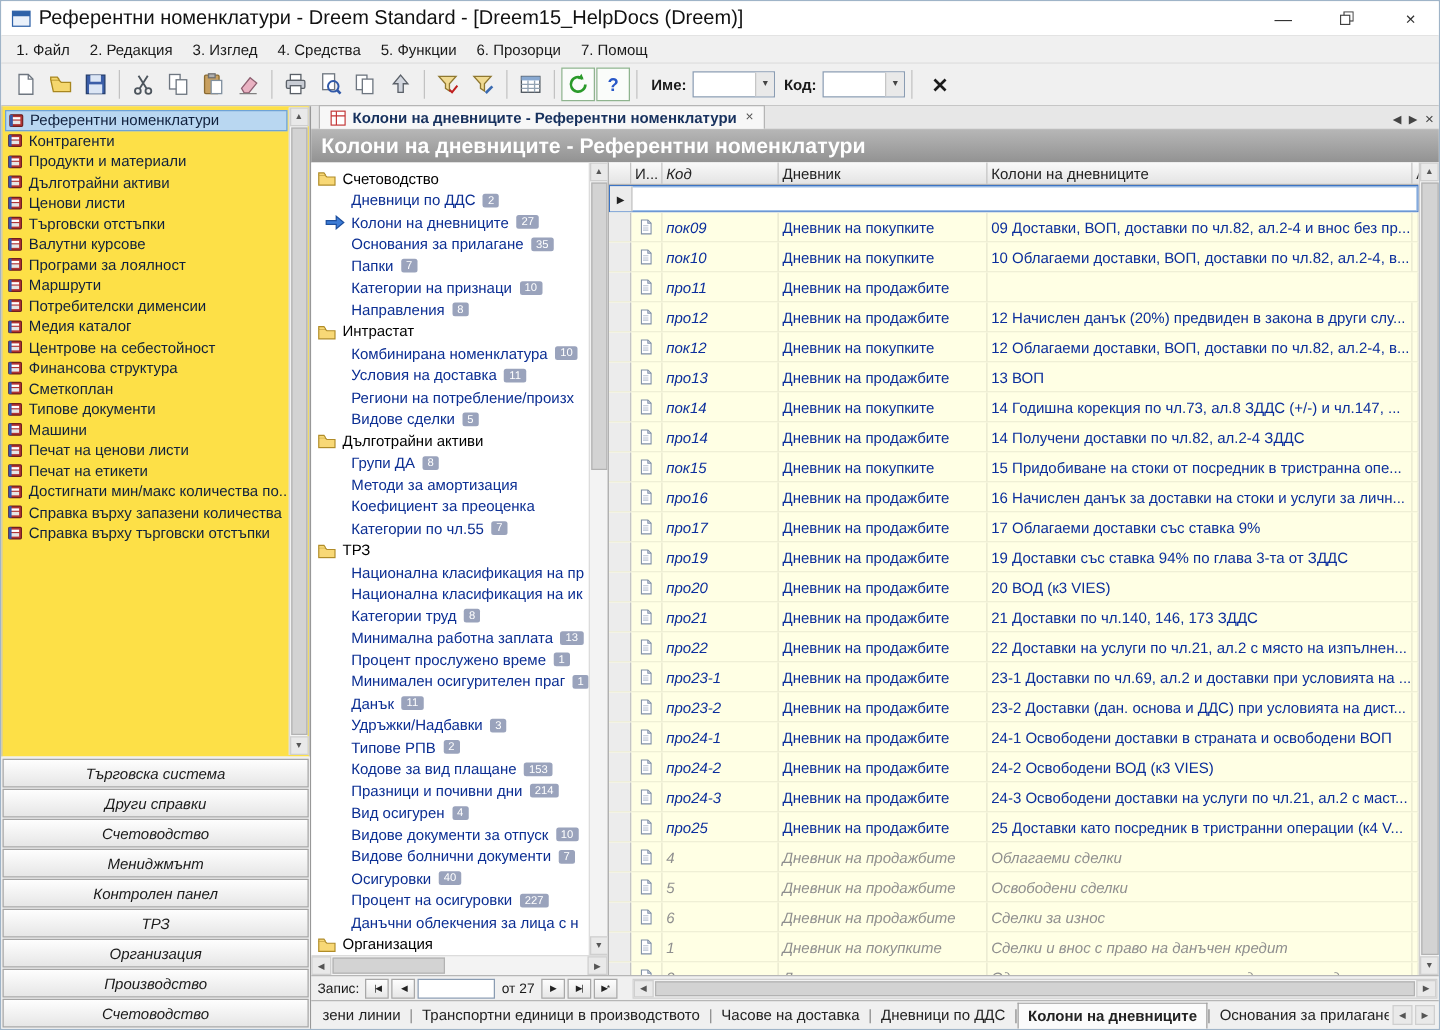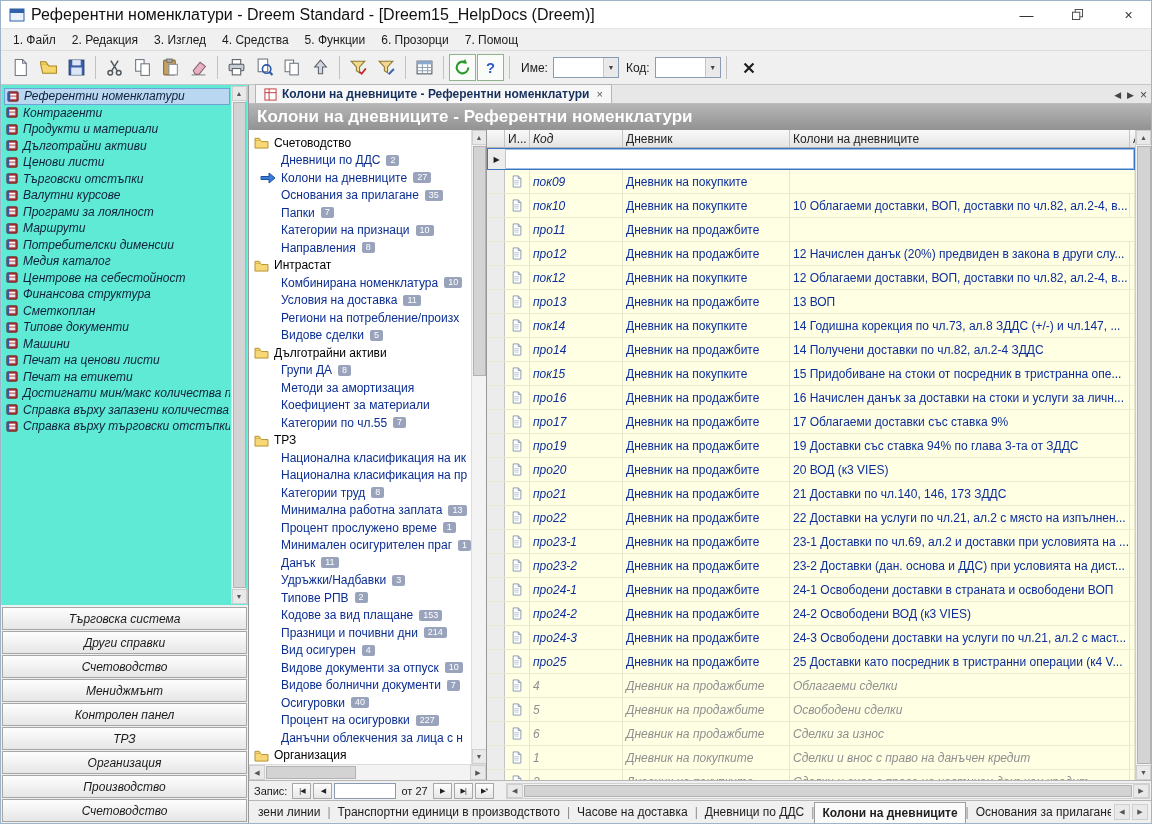--- a/index.html
+++ b/index.html
@@ -18,34 +18,34 @@
   
   .menubar{height:22px;background:#f0f0f0;display:flex;align-items:center;padding-left:4px;border-bottom:1px solid #dcdcdc;flex:0 0 auto;}
   .menu-item{padding:2px 8px;white-space:nowrap;}
 
   
   .toolbar{height:34px;background:#f0f0f0;display:flex;align-items:center;padding:0 6px;border-bottom:1px solid #c6c6c6;flex:0 0 auto;gap:1px;}
   .tb-btn{width:27px;height:27px;display:flex;align-items:center;justify-content:center;border:1px solid transparent;}
   .tb-btn.boxed{border:1px solid #8fb48f;background:#fafcfa;}
   .tb-btn .ico{width:19px;height:19px;display:inline-flex;}
   .tb-sep{width:1px;height:23px;background:#c2c2c2;margin:0 4px;flex:0 0 auto;}
-  .tb-label{margin:1px 4px 0 6px;white-space:nowrap;}
+  .tb-label{margin:1px 4px 0 6px;white-space:nowrap;font-weight:bold;}
   .combo{width:66px;height:21px;background:#fff;border:1px solid #8a9cb2;display:flex;align-items:center;}
   .combo .combo-text{flex:1;}
   .combo .arrow{width:15px;height:100%;background:#e9e9e9;border-left:1px solid #c6c6c6;font-size:7px;display:flex;align-items:center;justify-content:center;color:#444;}
   .tb-close{width:30px;height:26px;display:flex;align-items:center;justify-content:center;margin-left:2px;}
   .tb-close .ico{width:16px;height:16px;display:inline-flex;}
 
   
   .content{flex:1;display:flex;min-height:0;}
 
   
   .sidebar{width:248px;flex:0 0 auto;border-right:1px solid #989898;display:flex;flex-direction:column;background:#f0f0f0;}
   .sidebar-header{height:21px;line-height:19px;text-align:center;background:linear-gradient(#fcfcfc,#e2e2e2);border:1px solid #bdbdbd;flex:0 0 auto;}
-  .sidebar-list{flex:1;background:#5eead4;border-left:1px solid #c6c6c6;border-right:1px solid #c6c6c6;position:relative;overflow:hidden;padding:3px 17px 2px 2px;min-height:0;font-style:italic;}
+  .sidebar-list{flex:1;background:#fde047;border-left:1px solid #c6c6c6;border-right:1px solid #c6c6c6;position:relative;overflow:hidden;padding:3px 17px 2px 2px;min-height:0;}
   .side-item{height:16.5px;display:flex;align-items:center;gap:4px;padding:0 2px;white-space:nowrap;overflow:hidden;color:#10203c;}
   .side-item .ico{width:13px;height:13px;flex:0 0 auto;display:inline-flex;}
   .side-item.selected{background:#b9d7f1;border:1px solid #6fa3d6;}
   .vscroll{position:absolute;top:1px;right:1px;bottom:1px;width:15px;background:#f3f3f3;border-left:1px solid #dcdcdc;display:flex;flex-direction:column;align-items:center;}
   .scroll-arrow{width:15px;height:15px;display:flex;align-items:center;justify-content:center;font-size:7px;color:#555;background:#e9e9e9;border:1px solid #cfcfcf;flex:0 0 auto;}
   .scroll-thumb{width:13px;background:#d3d3d3;border:1px solid #b2b2b2;margin:1px 0;}
   .side-buttons{flex:0 0 auto;display:flex;flex-direction:column;gap:1px;padding:2px 1px 1px 1px;font-style:italic;}
   .side-btn{height:23px;background:linear-gradient(#fefefe,#e6e6e6);border:1px solid #a6a6a6;display:flex;align-items:center;justify-content:center;white-space:nowrap;}
 
   
@@ -671,40 +671,40 @@
                 <span>Дълготрайни активи</span>
               </div>
               <div class="tree-item">
                 <span>Групи ДА</span>
                 <span class="badge">8</span>
               </div>
               <div class="tree-item">
                 <span>Методи за амортизация</span>
               </div>
               <div class="tree-item">
-                <span>Коефициент за материали</span>
+                <span>Коефициент за преоценка</span>
               </div>
               <div class="tree-item">
                 <span>Категории по чл.55</span>
                 <span class="badge">7</span>
               </div>
               <div class="tree-folder">
                 <span class="ico">
                   <svg viewBox="0 0 16 14">
                     <path d="M1 4.5h5.5l1.5 1.5H15v7H1z" fill="#f8d876" stroke="#b08c28"></path>
                     <path d="M1 4.5V2.5h4.5l1.5 2" fill="#f8d876" stroke="#b08c28"></path>
                   </svg>
                 </span>
                 <span>ТРЗ</span>
               </div>
               <div class="tree-item">
+                <span>Национална класификация на пр</span>
+              </div>
+              <div class="tree-item">
                 <span>Национална класификация на ик</span>
-              </div>
-              <div class="tree-item">
-                <span>Национална класификация на пр</span>
               </div>
               <div class="tree-item">
                 <span>Категории труд</span>
                 <span class="badge">8</span>
               </div>
               <div class="tree-item">
                 <span>Минимална работна заплата</span>
                 <span class="badge">13</span>
               </div>
               <div class="tree-item">
@@ -806,20 +806,21 @@
                     <span class="ico">
                       <svg viewBox="0 0 14 14">
                         <path d="M2.5 .5h6l3 3v10h-9z" fill="#ffffff" stroke="#8090a8"></path>
                         <path d="M8.5 .5v3h3" fill="none" stroke="#8090a8"></path>
                         <path d="M4 6h5M4 8h5M4 10h5" stroke="#b8c2d2"></path>
                       </svg>
                     </span>
                   </span>
                   <span class="cell col-code">пок09</span>
                   <span class="cell col-journal">Дневник на покупките</span>
+                  <span class="cell col-desc">09 Доставки, ВОП, доставки по чл.82, ал.2-4 и внос без пр...</span>
                   <span class="cell col-last"></span>
                 </div>
                 <div class="grid-row">
                   <span class="cell col-sel"></span>
                   <span class="cell col-icon">
                     <span class="ico">
                       <svg viewBox="0 0 14 14">
                         <path d="M2.5 .5h6l3 3v10h-9z" fill="#ffffff" stroke="#8090a8"></path>
                         <path d="M8.5 .5v3h3" fill="none" stroke="#8090a8"></path>
                         <path d="M4 6h5M4 8h5M4 10h5" stroke="#b8c2d2"></path>

